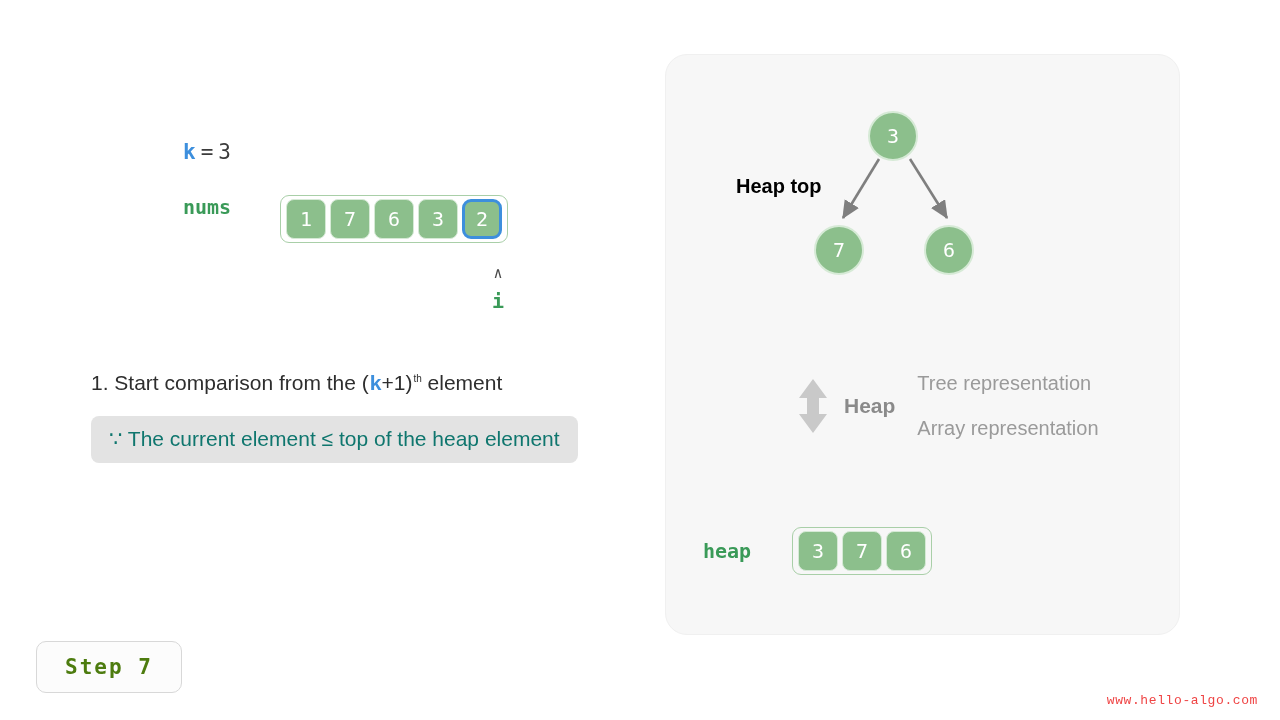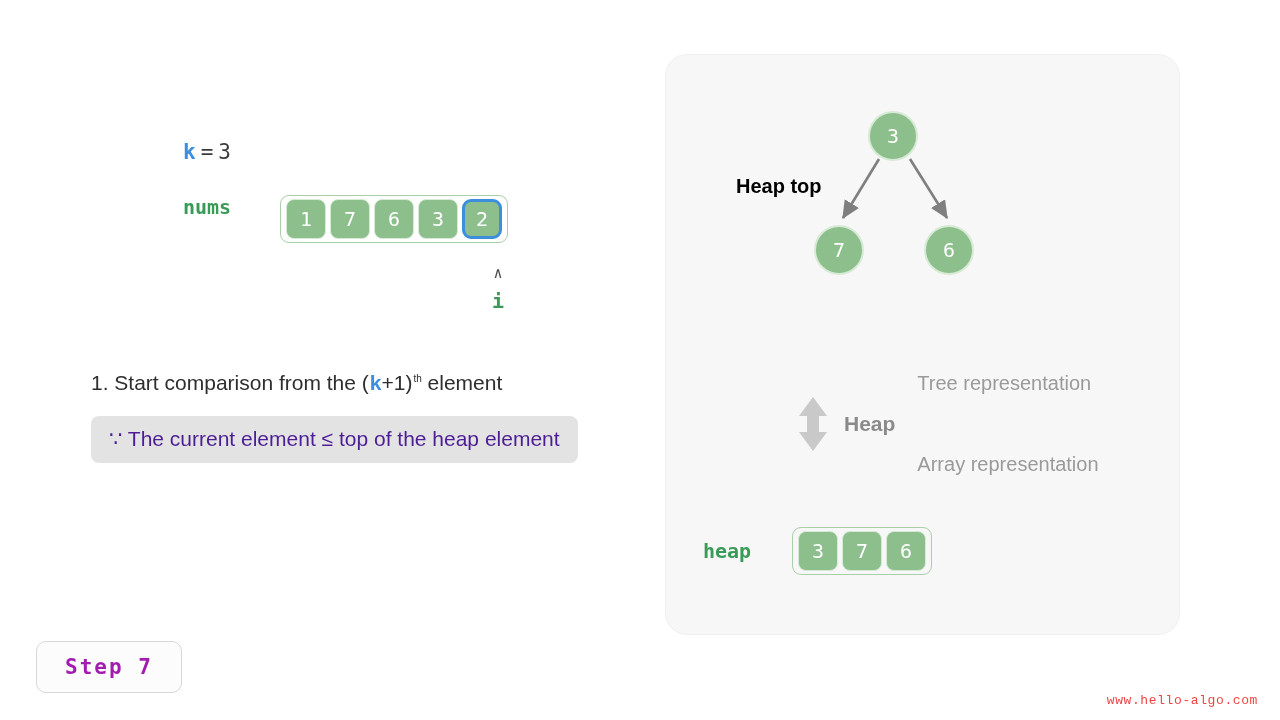--- a/index.html
+++ b/index.html
@@ -130,40 +130,40 @@
     vertical-align: super;
     line-height: 0;
   }
   .paren { letter-spacing: 1px; }
   .note-box {
     display: inline-block;
     background: #e3e3e3;
     border-radius: 8px;
     padding: 11px 18px 12px 18px;
     font-size: 21px;
-    color: #4c1d95;
+    color: #0f766e;
     white-space: nowrap;
     margin-top: -6px;
   }
 
   
   .step-badge {
     position: absolute;
     left: 36px; top: 641px;
     width: 146px; height: 52px;
     border: 1.5px solid #d8d8d8;
     border-radius: 10px;
     background: #fcfcfc;
     display: flex;
     align-items: center;
     justify-content: center;
     font-family: "DejaVu Sans Mono", monospace;
     font-size: 21px;
     font-weight: bold;
-    color: #a21caf;
+    color: #4d7c0f;
     letter-spacing: 2px;
     box-sizing: border-box;
   }
 
   
   .watermark {
     position: absolute;
     right: 22px; bottom: 12px;
     font-family: Liberation Mono, monospace;
     font-size: 13px;
@@ -225,21 +225,20 @@
     font-size: 21px;
     font-weight: bold;
     color: #8a8a8a;
     white-space: nowrap;
   }
   .legend-texts {
     margin-left: 22px;
     display: flex;
     flex-direction: column;
     justify-content: center;
-    gap: 36px;
   }
   .legend-texts div {
     font-size: 20px;
     color: #9a9a9a;
     line-height: 45px;
     white-space: nowrap;
   }
 
   
   .heap-row {

